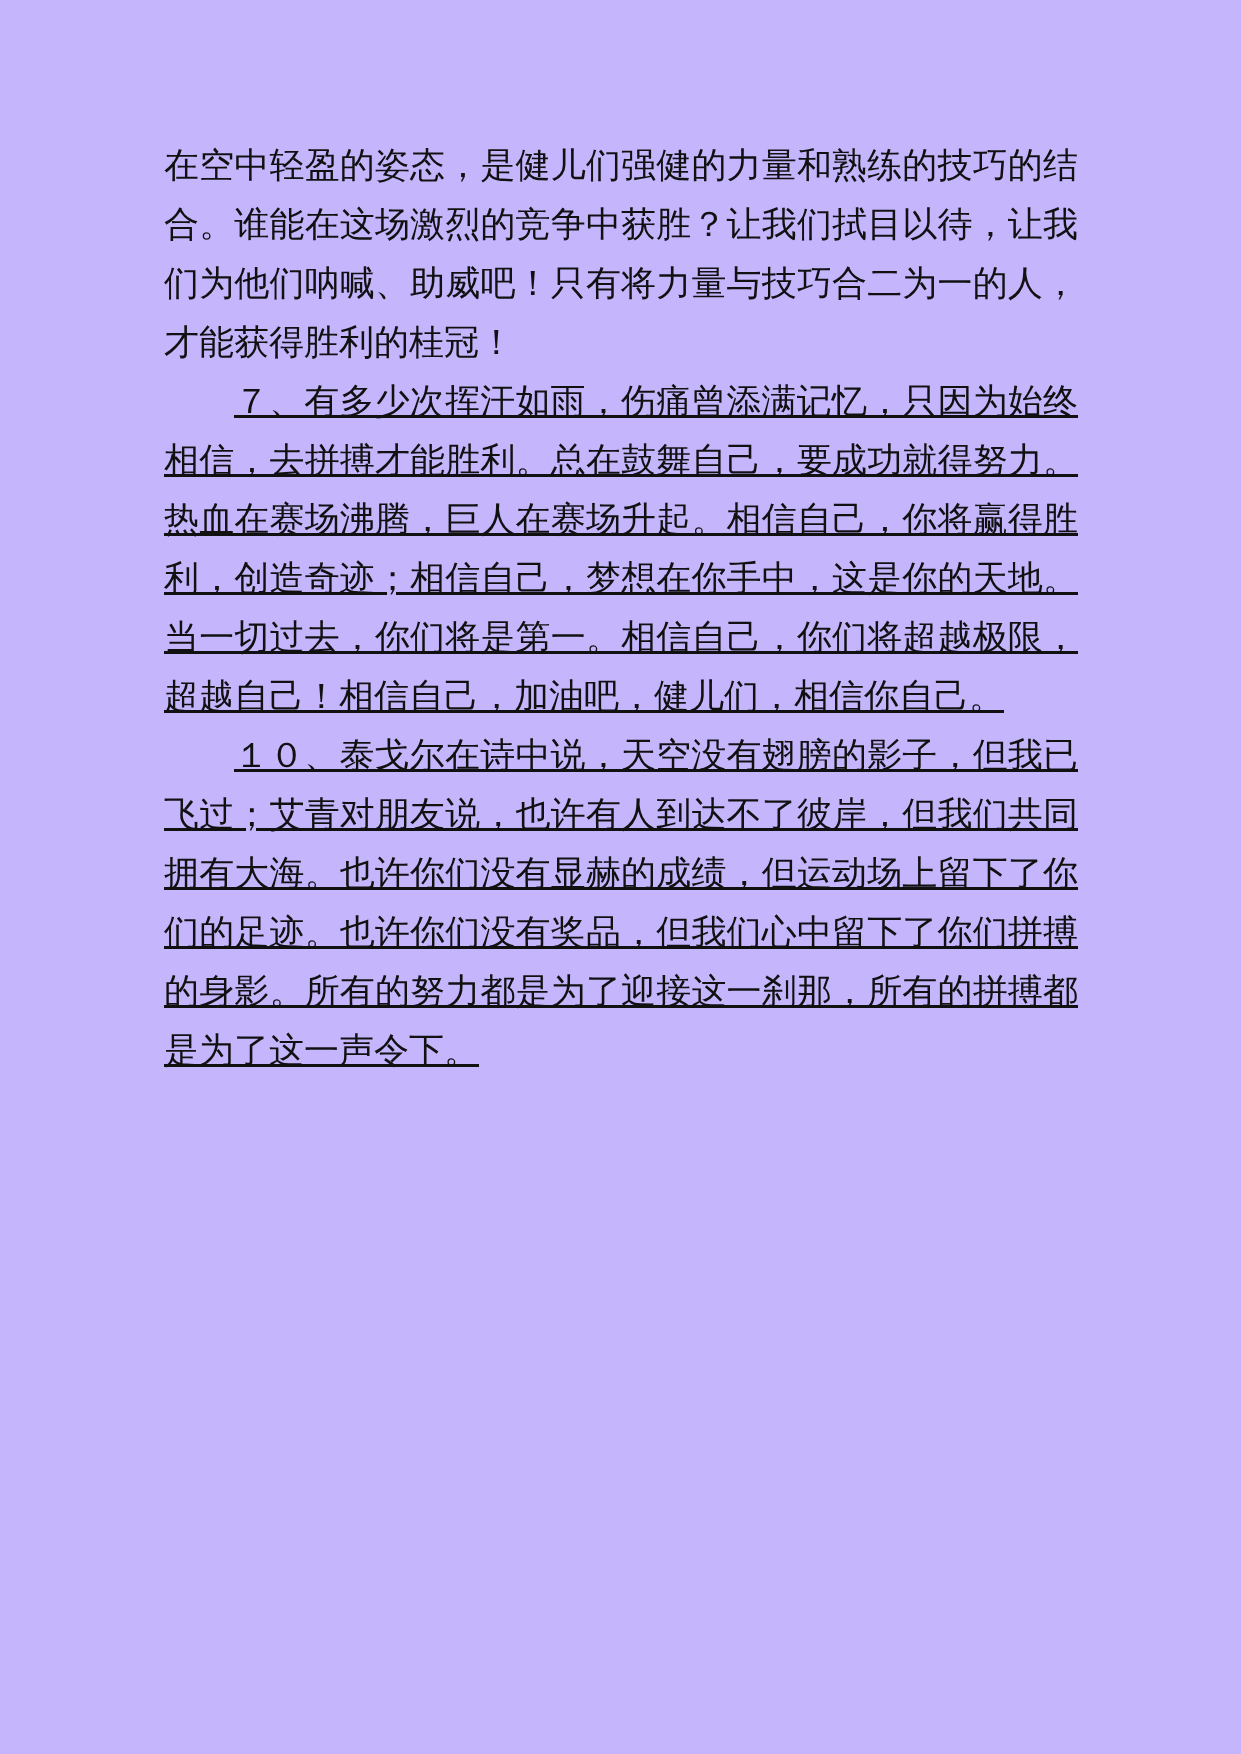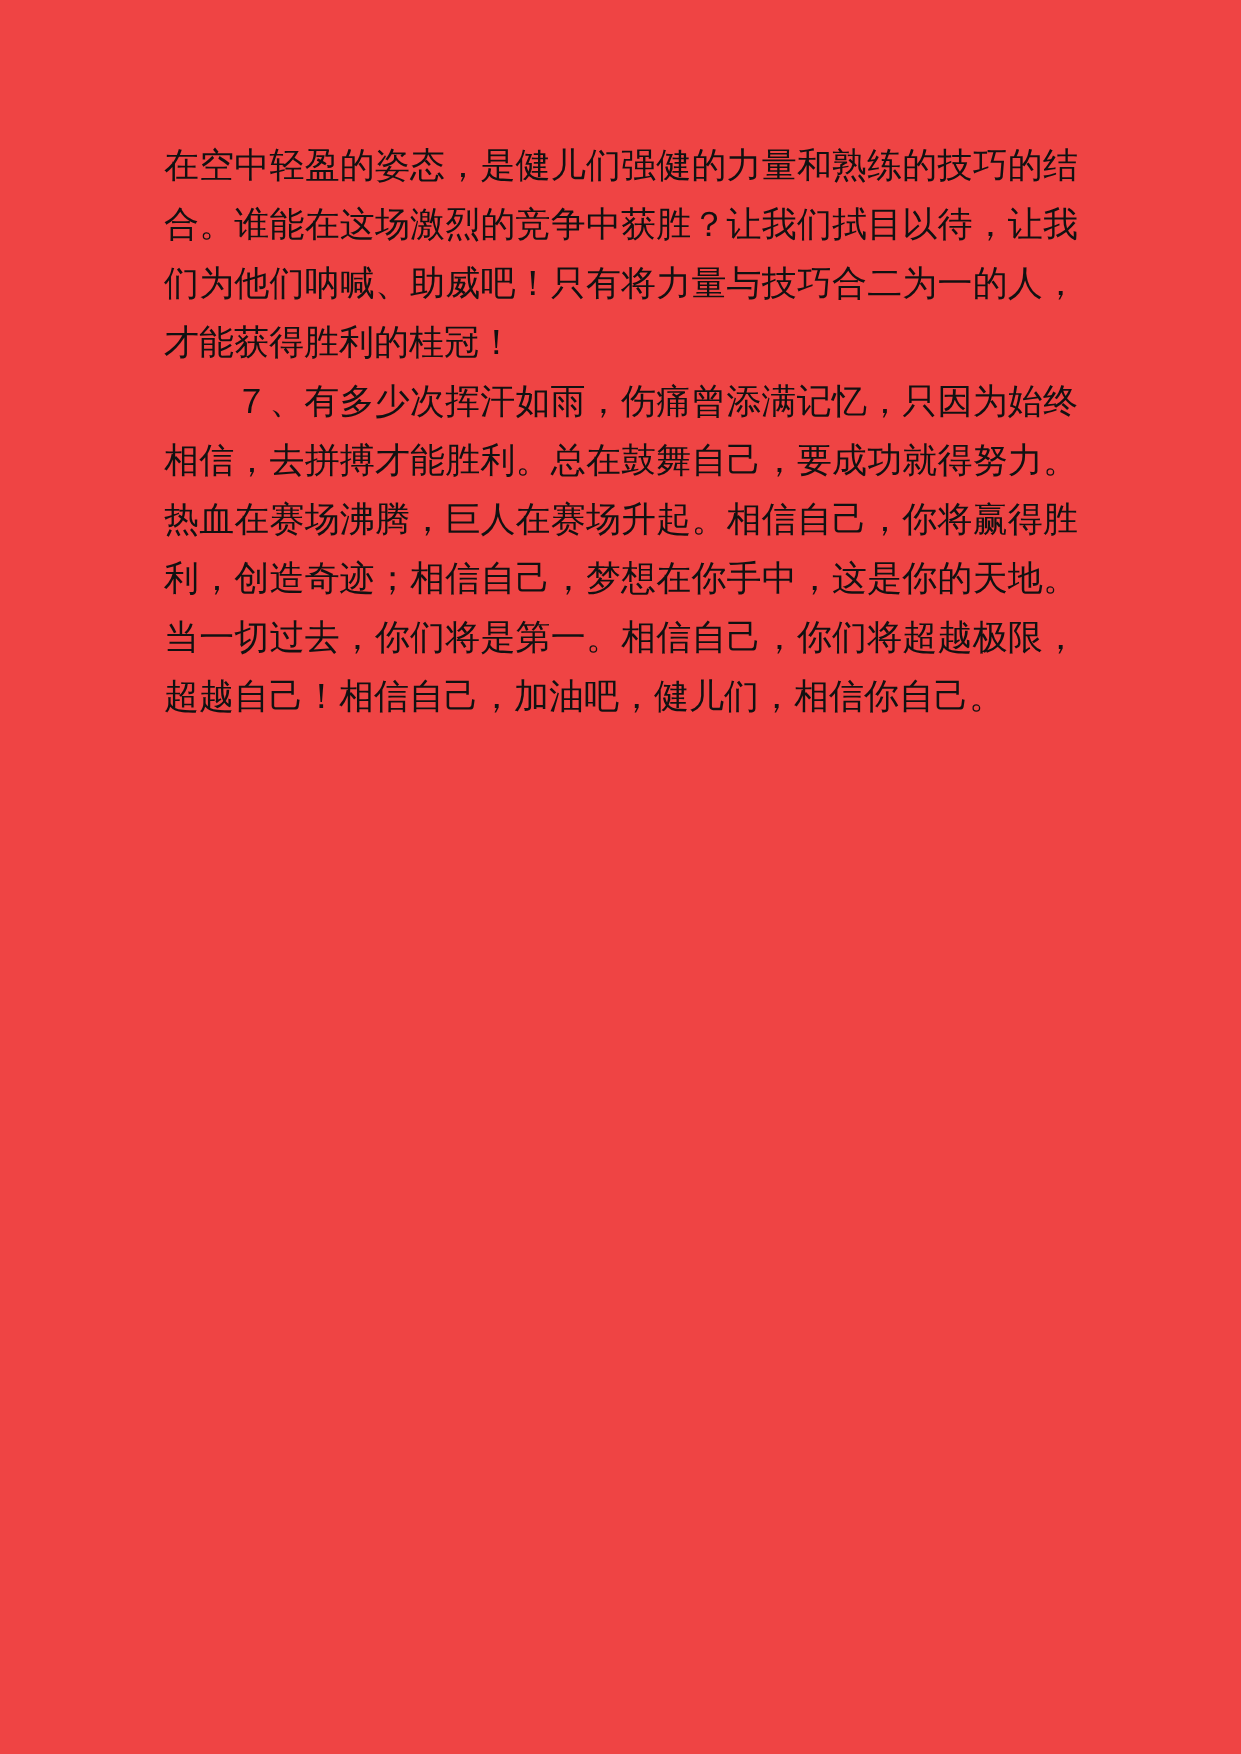--- a/index.html
+++ b/index.html
@@ -5,21 +5,21 @@
   html, body {
     margin: 0;
     padding: 0;
     background: #ffffff;
   }
   .page {
     position: relative;
     width: 1241px;
     height: 1754px;
     margin: 0 auto;
-    background: #ef4444;
+    background: #c4b5fd;
     overflow: hidden;
     box-sizing: border-box;
     padding: 136px 163px 0 164px;
   }
   .doc-body {
     width: 914px;
     font-family: "Liberation Serif", "DejaVu Serif", serif;
     font-size: 35px;
     line-height: 59px;
     color: #111111;
@@ -28,23 +28,25 @@
     text-justify: inter-character;
   }
   .doc-body p {
     margin: 0;
     padding: 0;
     word-break: normal;
     overflow-wrap: break-word;
   }
   .doc-body p.indent {
     text-indent: 2em;
+    text-decoration: underline;
   }
 </style>
 </head>
 <body>
 
 <div class="page">
   <div class="doc-body">
     <p>在空中轻盈的姿态，是健儿们强健的力量和熟练的技巧的结合。谁能在这场激烈的竞争中获胜？让我们拭目以待，让我们为他们呐喊、助威吧！只有将力量与技巧合二为一的人，才能获得胜利的桂冠！</p>
     <p class="indent">７、有多少次挥汗如雨，伤痛曾添满记忆，只因为始终相信，去拼搏才能胜利。总在鼓舞自己，要成功就得努力。热血在赛场沸腾，巨人在赛场升起。相信自己，你将赢得胜利，创造奇迹；相信自己，梦想在你手中，这是你的天地。当一切过去，你们将是第一。相信自己，你们将超越极限，超越自己！相信自己，加油吧，健儿们，相信你自己。</p>
+    <p class="indent">１０、泰戈尔在诗中说，天空没有翅膀的影子，但我已飞过；艾青对朋友说，也许有人到达不了彼岸，但我们共同拥有大海。也许你们没有显赫的成绩，但运动场上留下了你们的足迹。也许你们没有奖品，但我们心中留下了你们拼搏的身影。所有的努力都是为了迎接这一刹那，所有的拼搏都是为了这一声令下。</p>
   </div>
 </div>
 
 </body></html>

